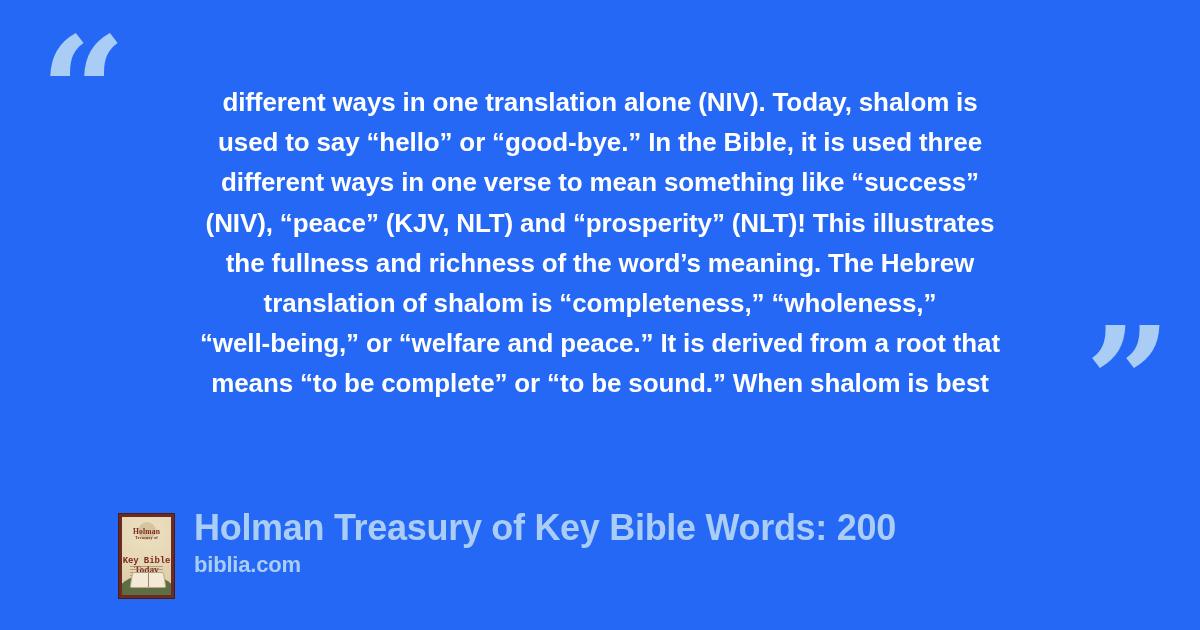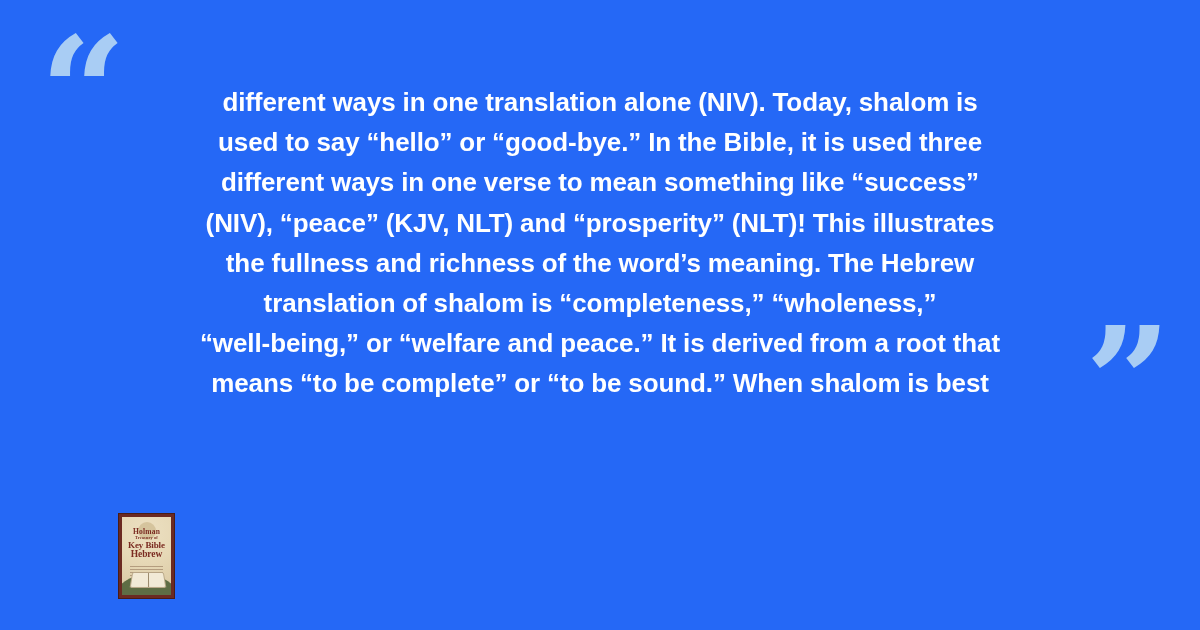--- a/index.html
+++ b/index.html
@@ -107,21 +107,21 @@
     right: 0;
     top: 11px;
     text-align: center;
     color: #7a2a20;
     font-family: "Liberation Serif", serif;
     font-weight: 700;
     line-height: 1.02;
   }
   #book-cover .ct-1 { font-size: 7.5px; letter-spacing: 0.2px; }
   #book-cover .ct-2 { font-size: 4.2px; letter-spacing: 0.2px; }
-  #book-cover .ct-3 { font-size: 9px; margin-top: 1px; letter-spacing: -0.1px; }
+  #book-cover .ct-3 { font-size: 9px; margin-top: 17px; letter-spacing: -0.1px; font-family: Liberation Mono, monospace; }
   #book-cover .ct-4 { font-size: 9.5px; letter-spacing: -0.1px; }
   #book-cover .cover-blurb {
     position: absolute;
     left: 8px;
     right: 8px;
     top: 49px;
     height: 11px;
     background: repeating-linear-gradient(
       to bottom,
       #9a7f63 0px, #9a7f63 1px,
@@ -207,23 +207,27 @@
 
   <div id="footer">
 
     <div id="book-cover">
       <div class="cover-inner">
         <div class="seal"></div>
         <div class="cover-title">
           <div class="ct-1">Holman</div>
           <div class="ct-2">Treasury of</div>
           <div class="ct-3">Key Bible</div>
-          <div class="ct-4">Hebrew</div>
+          <div class="ct-4">Today</div>
         </div>
         <div class="cover-blurb"></div>
         <div class="hill"></div>
         <div class="open-book"></div>
       </div>
     </div>
 
+    <div id="footer-text">
+      <div id="source-title">Holman Treasury of Key Bible Words: 200</div>
+      <div id="source-site">biblia.com</div>
+    </div>
 
   </div>
 </div>
 
 </body></html>

